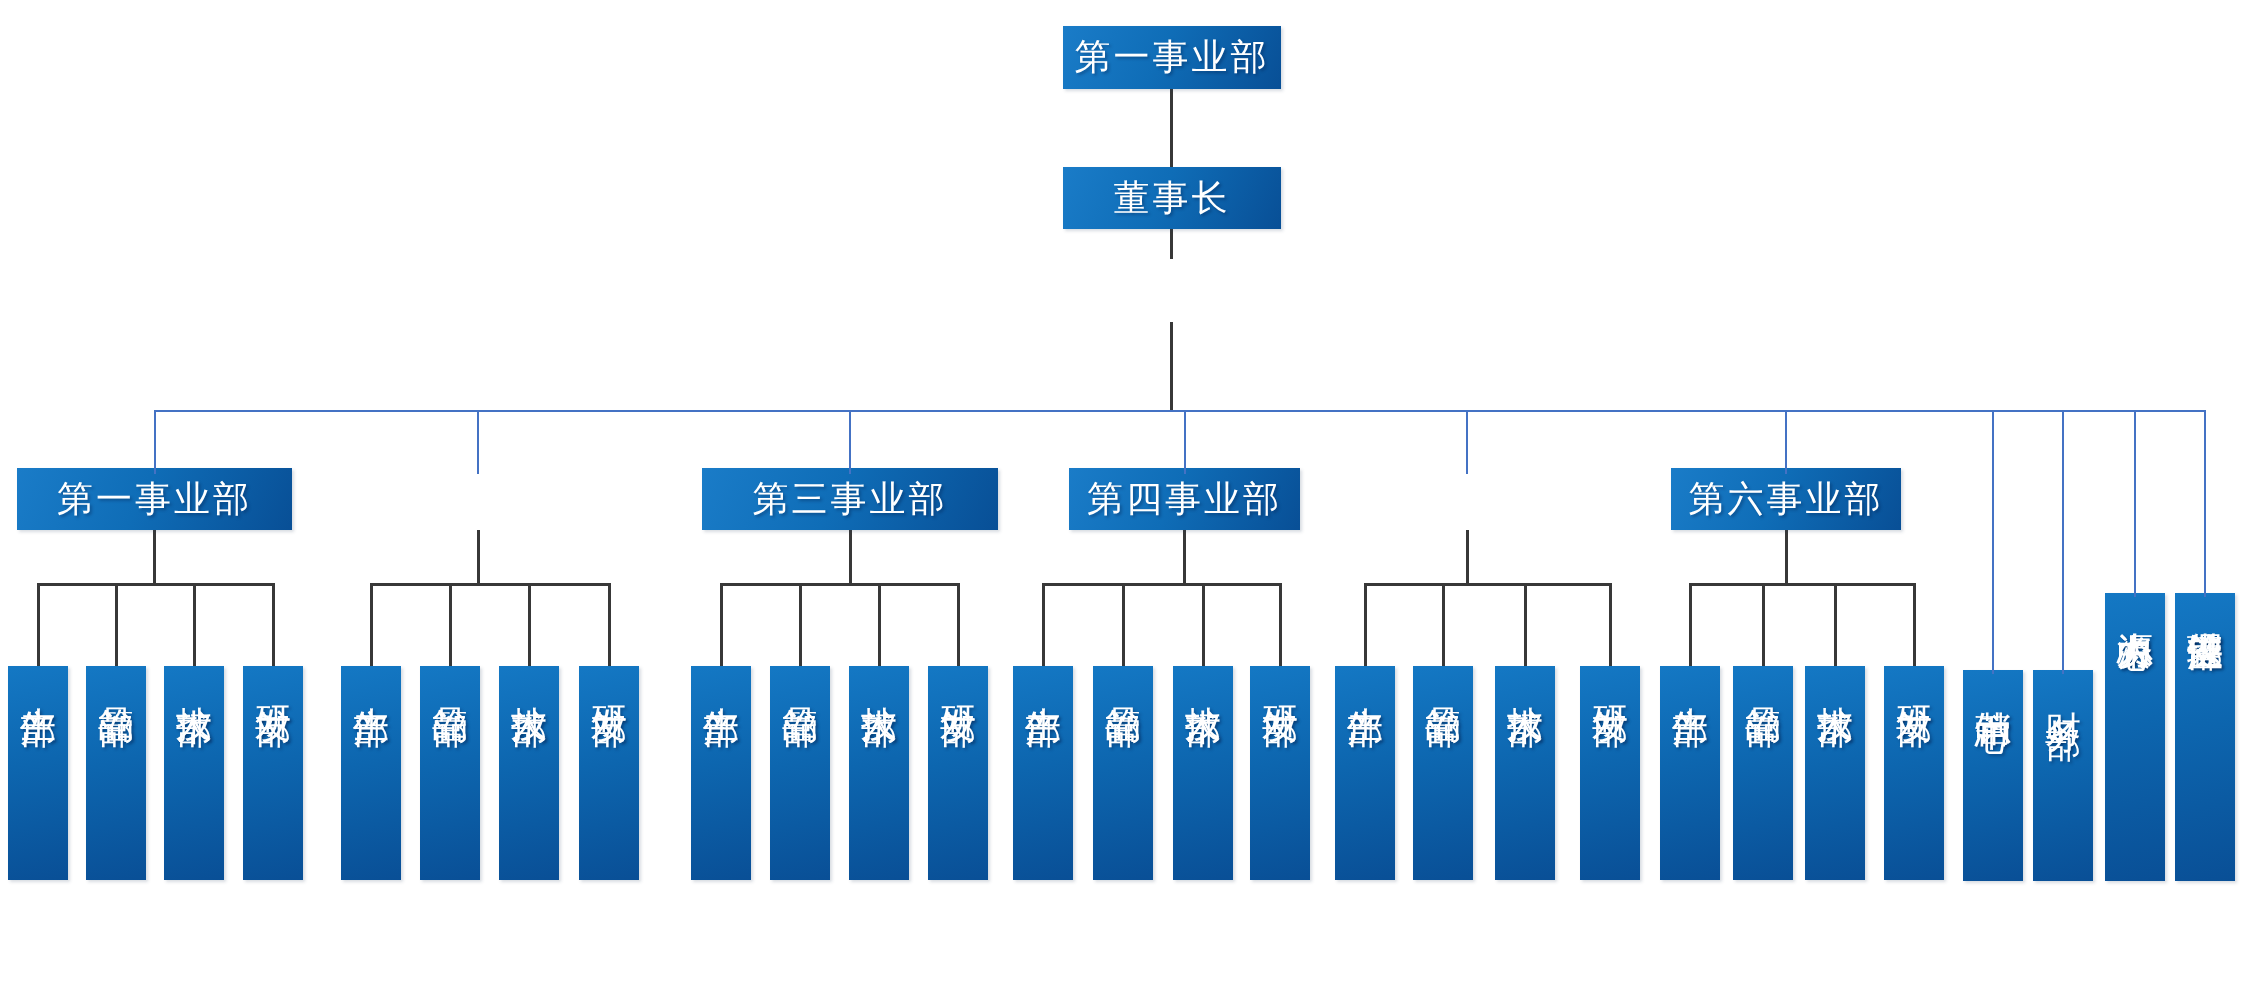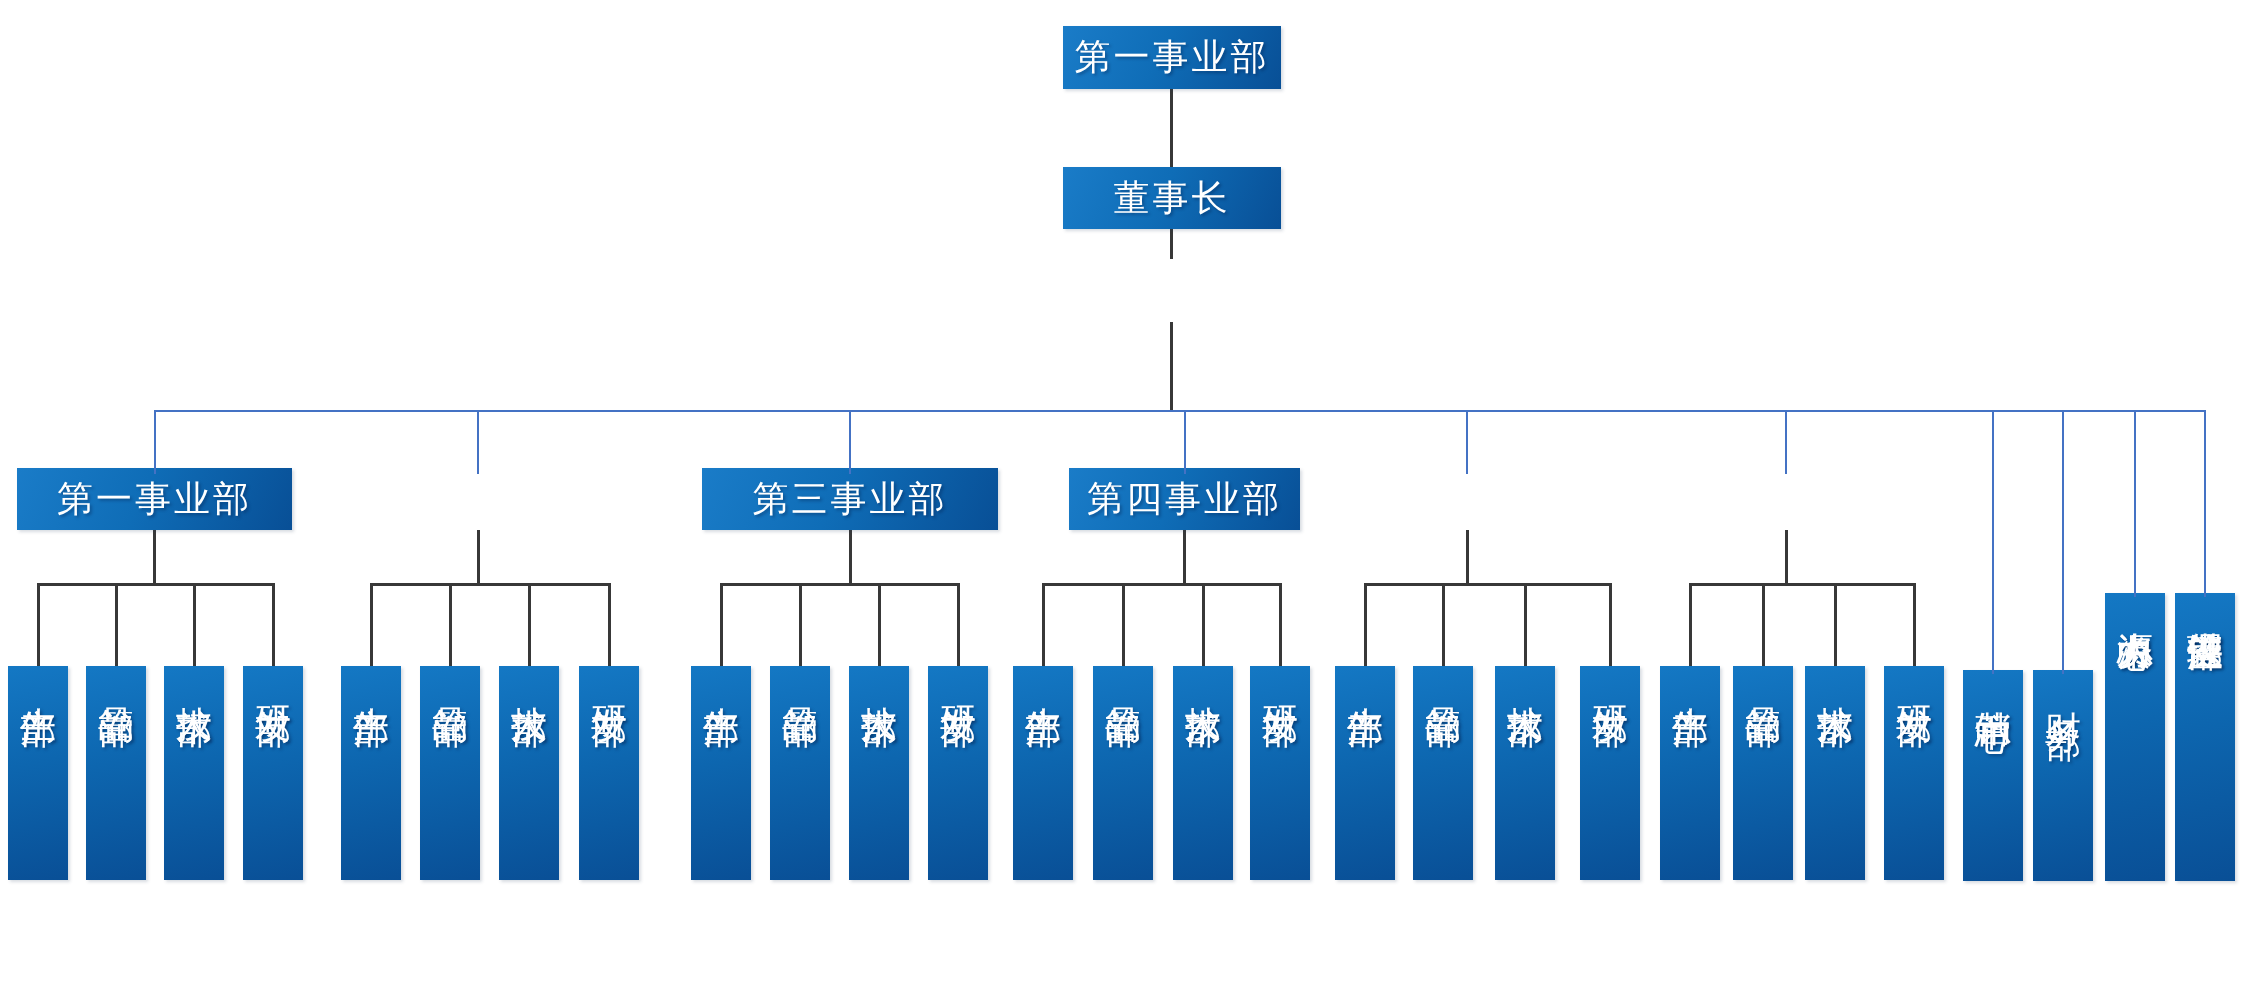--- a/index.html
+++ b/index.html
@@ -136,20 +136,21 @@
     </div>
     <div class="line" style="left: 1523.5px; top: 583px; width: 3px; height: 83px; background: rgb(56, 56, 56);"></div>
     <div class="vnode" style="left: 1495px; top: 666px; width: 60px; height: 214px;">
       <span>技术部</span>
     </div>
     <div class="line" style="left: 1608.5px; top: 583px; width: 3px; height: 83px; background: rgb(56, 56, 56);"></div>
     <div class="vnode" style="left: 1580px; top: 666px; width: 60px; height: 214px;">
       <span>研发部</span>
     </div>
     <div class="line over" style="left: 1785px; top: 411px; width: 2px; height: 63px; background: rgb(68, 114, 196);"></div>
+    <div class="node" style="left: 1671px; top: 468px; width: 230px; height: 62px;">第六事业部</div>
     <div class="line" style="left: 1784.5px; top: 530px; width: 3px; height: 53px; background: rgb(56, 56, 56);"></div>
     <div class="line" style="left: 1688.5px; top: 583px; width: 227px; height: 3px; background: rgb(56, 56, 56);"></div>
     <div class="line" style="left: 1688.5px; top: 583px; width: 3px; height: 83px; background: rgb(56, 56, 56);"></div>
     <div class="vnode" style="left: 1660px; top: 666px; width: 60px; height: 214px;">
       <span>生产部</span>
     </div>
     <div class="line" style="left: 1761.5px; top: 583px; width: 3px; height: 83px; background: rgb(56, 56, 56);"></div>
     <div class="vnode" style="left: 1733px; top: 666px; width: 60px; height: 214px;">
       <span>品管部</span>
     </div>

